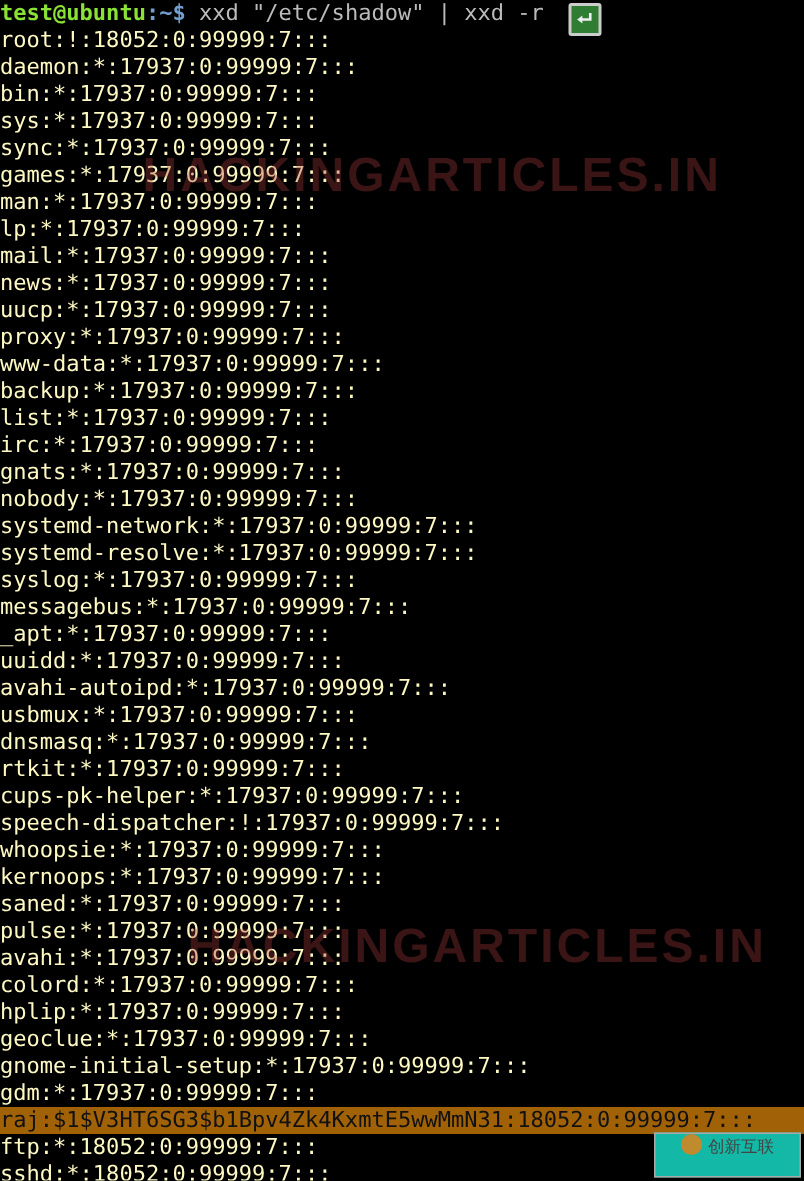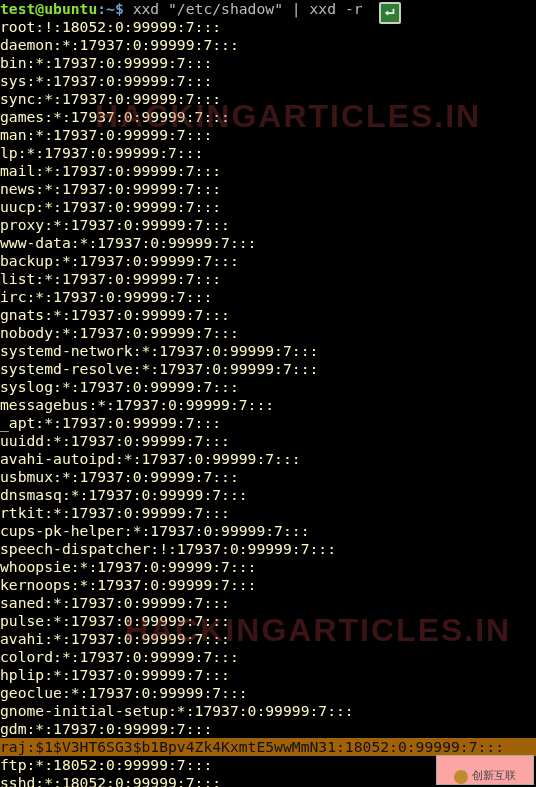--- a/index.html
+++ b/index.html
@@ -62,24 +62,24 @@
   }
   .wm1 { top: 107px; left: 75px; }
   .wm2 { top: 621px; left: 105px; }
   
   .corner-logo {
     position: absolute;
     bottom: 2px;
     right: 2px;
     width: 96px;
     height: 28px;
-    background: #fca5a5;
+    background: #14b8a6;
     border: 1px solid #aaa;
     display: flex;
-    align-items: flex-end;
+    align-items: flex-start;
     justify-content: center;
     gap: 4px;
     font-size: 11px;
     color: #444;
     font-family: Arial, sans-serif;
   }
   .corner-logo .gear {
     width: 14px; height: 14px;
     background: #c08a2e;
     border-radius: 50%;

